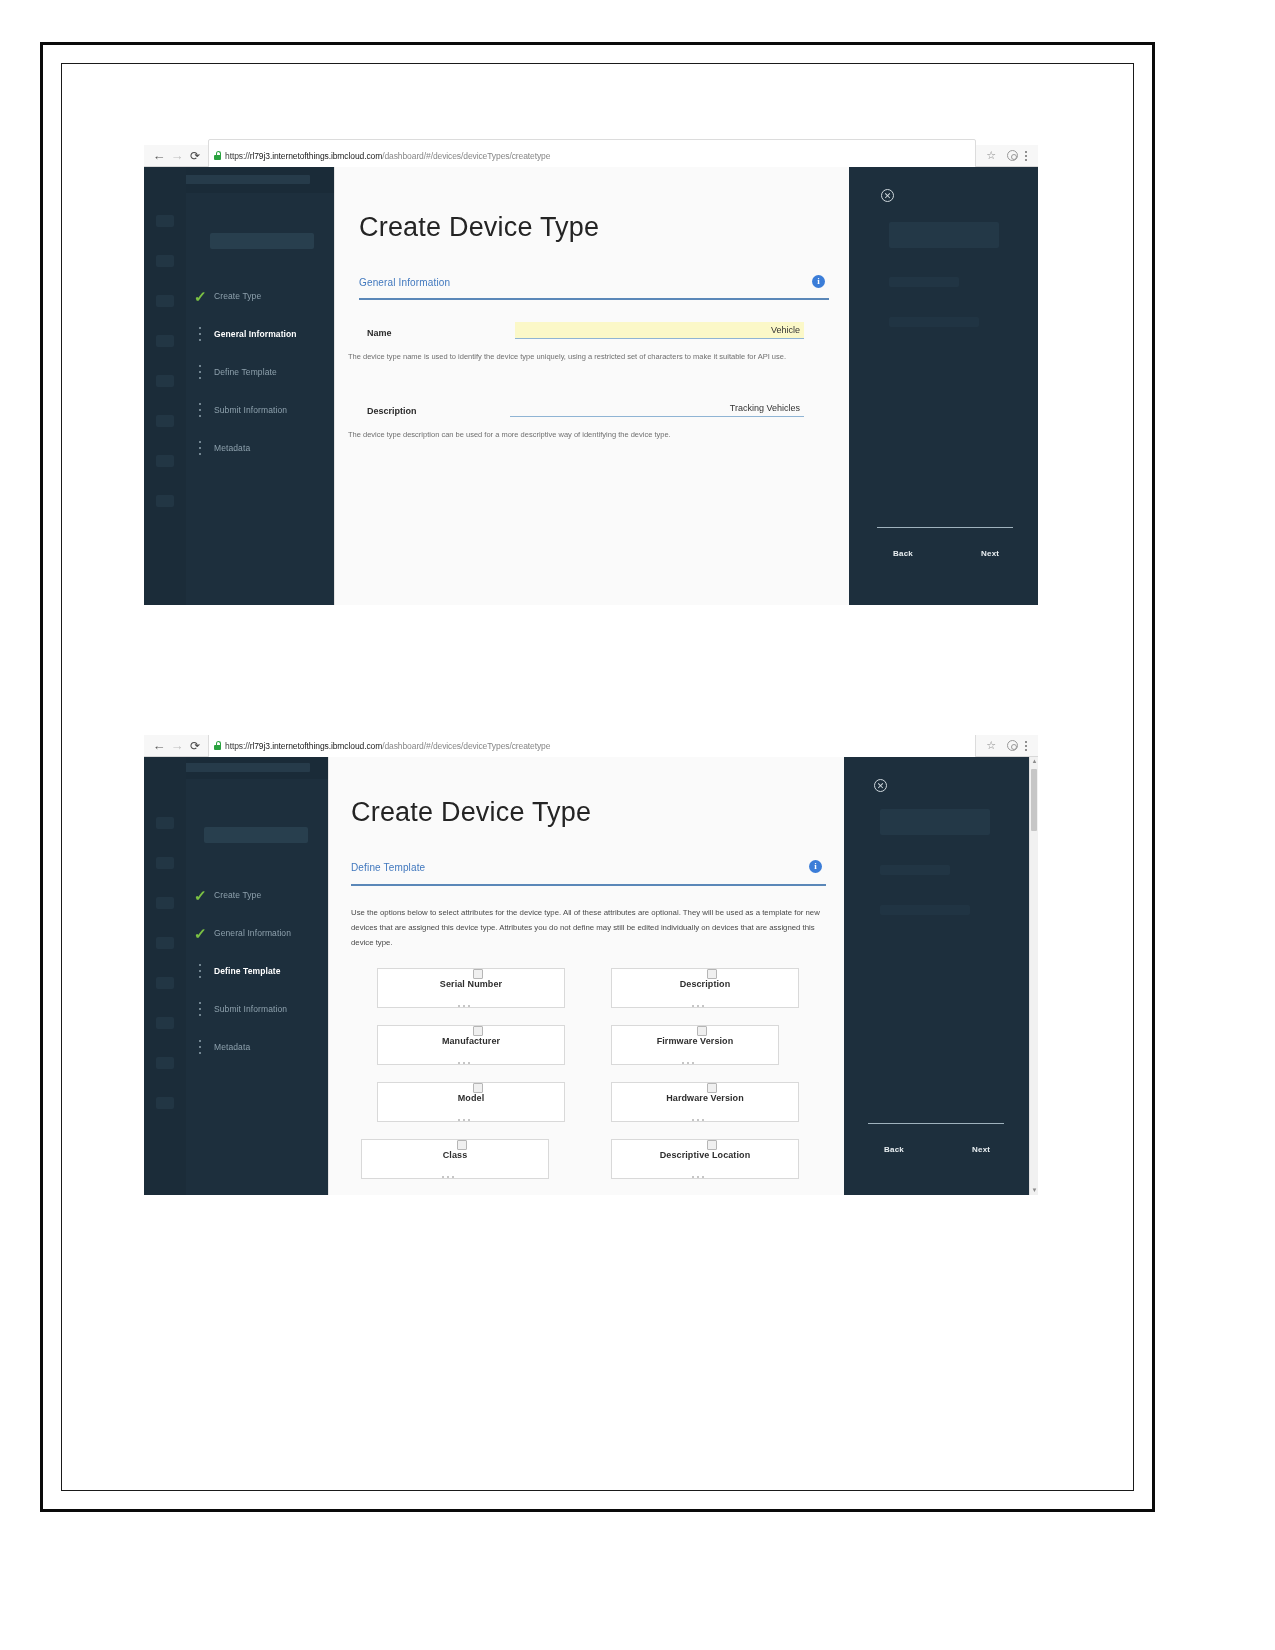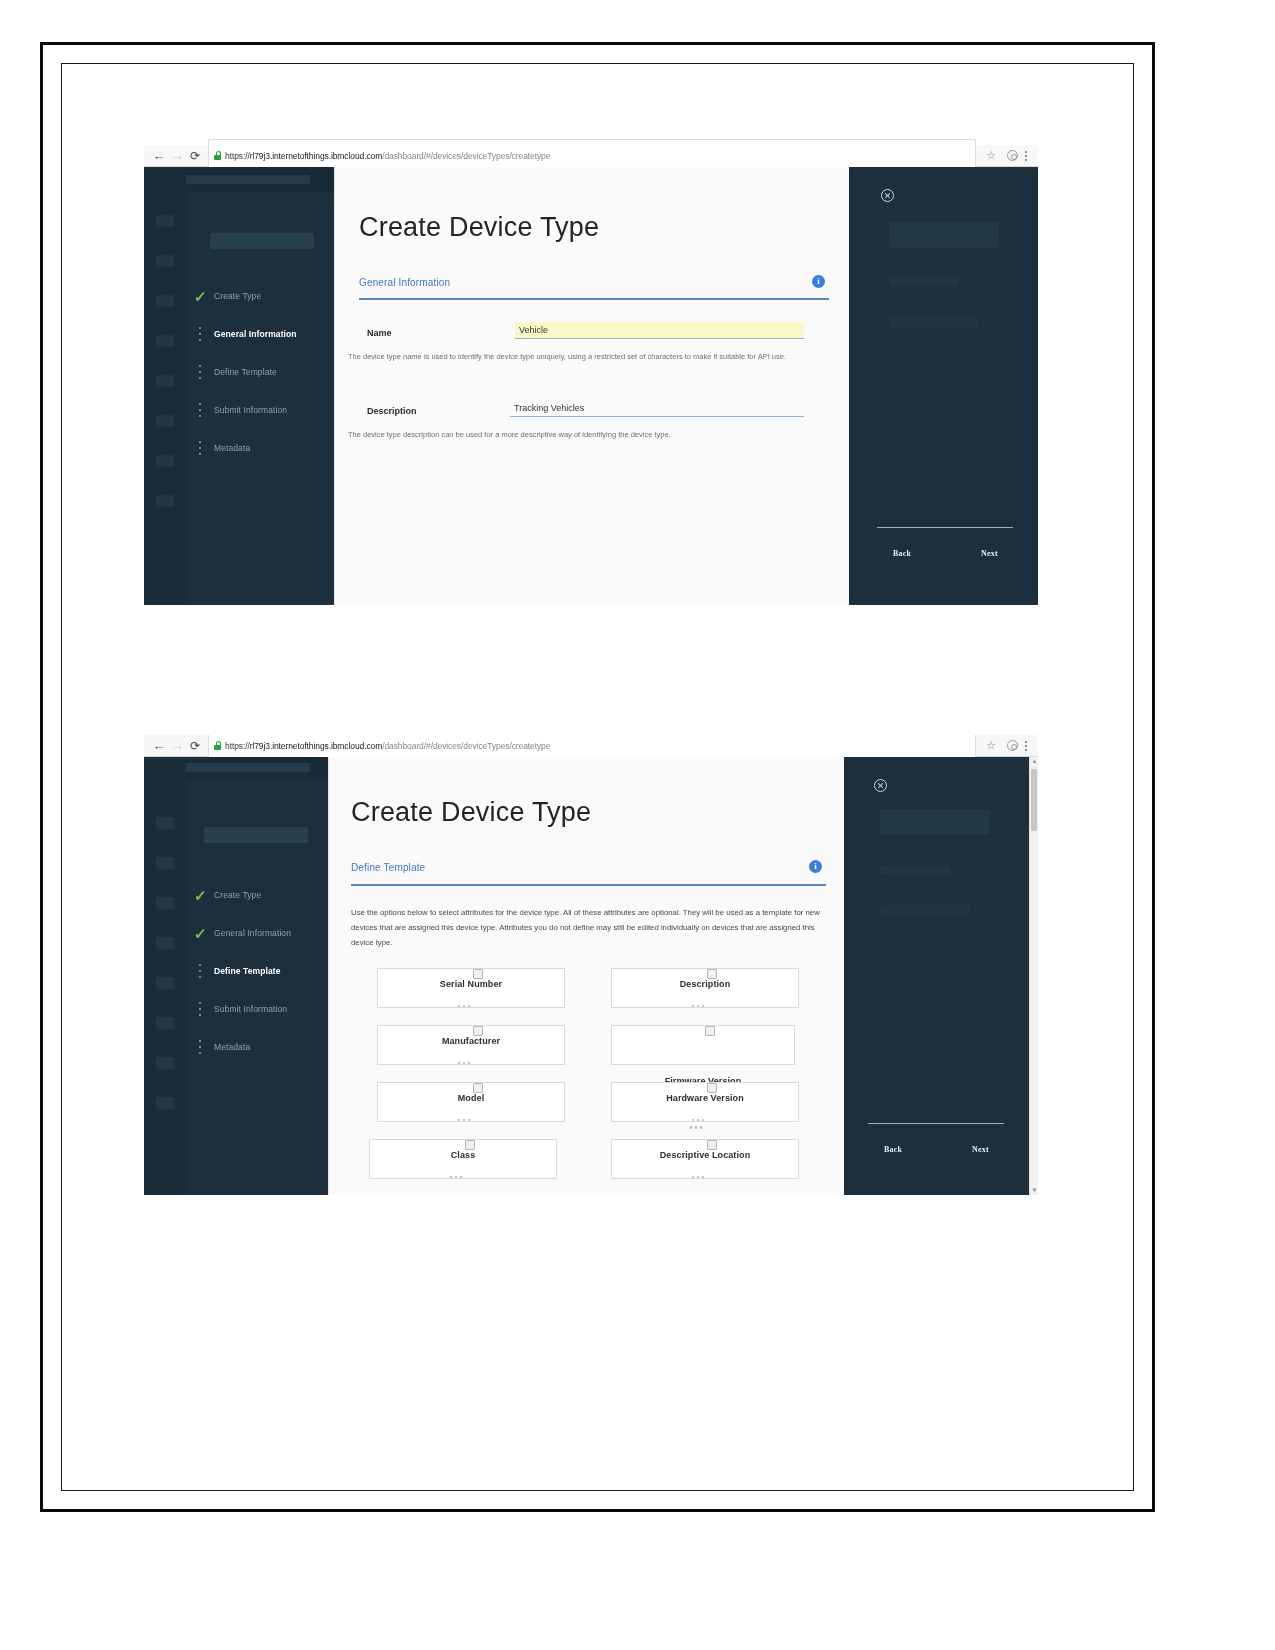--- a/index.html
+++ b/index.html
@@ -265,20 +265,21 @@
   .field-input {
     position: absolute;
     height: 17px;
     border: none;
     border-bottom: 1px solid #8fb4d4;
     background: transparent;
     font-size: 9px;
     color: #333333;
     padding: 0 4px;
     font-family: "Liberation Sans", sans-serif;
+    text-align: right;
   }
   .field-input.hl { background: #fbf8c8; }
   .field-input::placeholder { color: #9a9a9a; }
   .helper {
     position: absolute;
     font-size: 7.5px;
     color: #6f6f6f;
     line-height: 1.65;
   }
   .body-text {
@@ -310,21 +311,21 @@
     background: #9fb2bd;
   }
   .wiz-btn {
     position: absolute;
     font-size: 8px;
     color: #e9eff2;
     font-weight: bold;
     letter-spacing: .2px;
     background: transparent;
     border: none;
-    font-family: Liberation Serif, serif;
+    font-family: Liberation Sans, sans-serif;
   }
 
   
   .attr-card {
     position: absolute;
     height: 40px;
     background: #ffffff;
     border: 1px solid #d9d9d9;
     display: flex;
     align-items: center;
@@ -621,40 +622,40 @@
         </div>
         <div class="attr-card" style="left:48px; top:325px; width:188px;">
           <span class="attr-check"></span>
           <span class="attr-name">Model</span>
           <span class="attr-more">
                 <i></i>
                 <i></i>
                 <i></i>
               </span>
         </div>
-        <div class="attr-card" style="left:40px; top:382px; width:188px;">
+        <div class="attr-card" style="left:32px; top:382px; width:188px;">
           <span class="attr-check"></span>
           <span class="attr-name">Class</span>
           <span class="attr-more">
                 <i></i>
                 <i></i>
                 <i></i>
               </span>
         </div>
 
         <div class="attr-card" style="left:282px; top:211px; width:188px;">
           <span class="attr-check"></span>
           <span class="attr-name">Description</span>
           <span class="attr-more">
                 <i></i>
                 <i></i>
                 <i></i>
               </span>
         </div>
-        <div class="attr-card" style="left:282px; top:268px; width:184px;gap:40px;">
+        <div class="attr-card" style="left:282px; top:268px; width:168px;">
           <span class="attr-check"></span>
           <span class="attr-name">Firmware Version</span>
           <span class="attr-more">
                 <i></i>
                 <i></i>
                 <i></i>
               </span>
         </div>
         <div class="attr-card" style="left:282px; top:325px; width:188px;">
           <span class="attr-check"></span>

